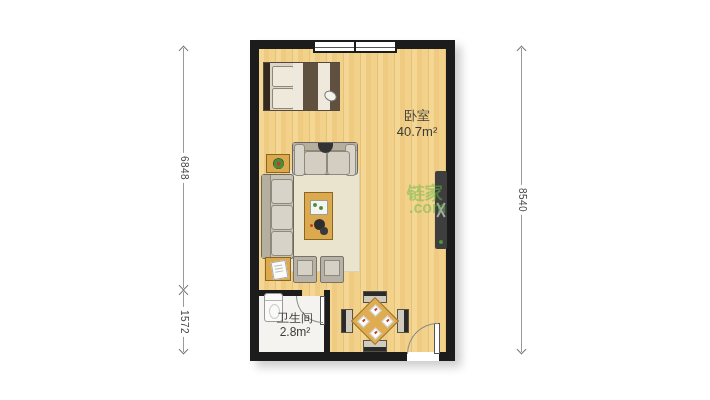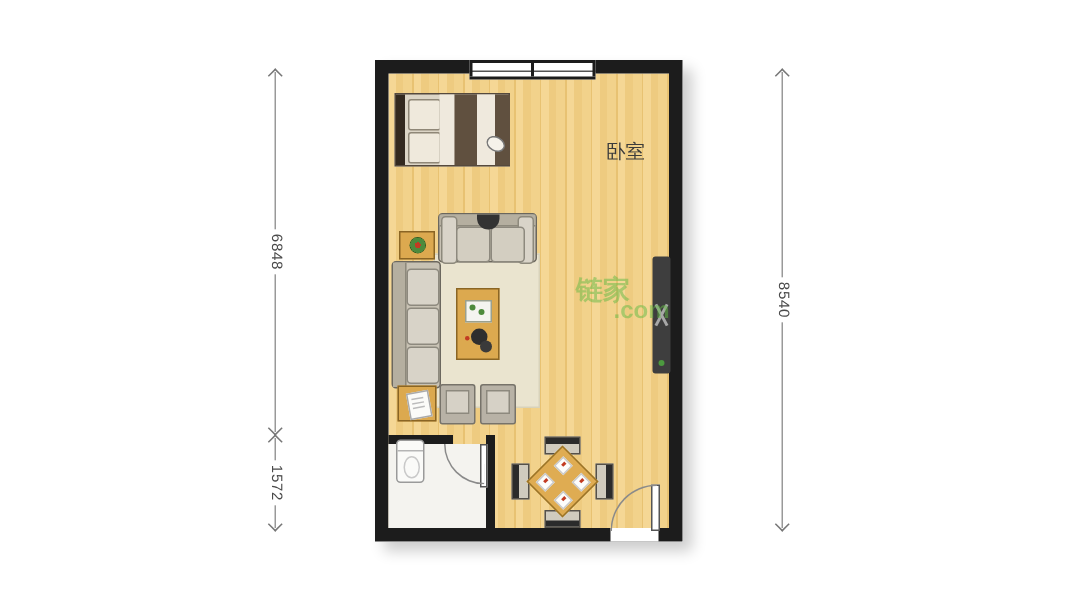--- a/index.html
+++ b/index.html
@@ -90,21 +90,21 @@
 
   
   .room-label{position:absolute;z-index:6;text-align:center;color:#3b3b3b;line-height:1.2;}
   .room-label .nm{display:block;font-size:13px;}
   .room-label .ar{display:block;font-size:13px;}
   .room-label.small .nm,.room-label.small .ar{font-size:12px;}
 
   
   .wm{position:absolute;z-index:7;font-weight:bold;color:rgba(97,186,68,0.40);pointer-events:none;}
   .wm-main{left:254px;top:176px;font-size:37px;letter-spacing:1px;}
-  .wm-cn{left:384px;top:181px;font-size:18px;color:rgba(97,186,68,0.5);}
+  .wm-cn{left:407px;top:181px;font-size:18px;color:rgba(97,186,68,0.5);}
   .wm-com{left:409px;top:199px;font-size:16px;color:rgba(97,186,68,0.5);}
 
   
   .vdim{position:absolute;width:1px;background:#999;z-index:6;}
   .vdim .label{position:absolute;left:1px;top:50%;transform:translate(-50%,-50%) rotate(90deg);
                background:#fff;font-size:10px;color:#4a4a4a;padding:0 3px;letter-spacing:0.5px;white-space:nowrap;}
   .ah{position:absolute;width:6px;height:6px;border-left:1px solid #777;border-top:1px solid #777;}
   .ah.up{top:-1px;left:-3px;transform:rotate(45deg);}
   .ah.down{bottom:-1px;left:-3px;transform:rotate(225deg);}
 </style>
@@ -212,22 +212,27 @@
   <div class="plate" style="left:383px;top:317px;">
       <i></i>
     </div>
   <div class="plate" style="left:371px;top:329px;">
       <i></i>
     </div>
   <div class="plate" style="left:359px;top:317px;">
       <i></i>
     </div>
 
-  <div class="room-label" style="left:350px;top:93px;width:86px;padding-left:24px;">
+  <div class="room-label" style="left:350px;top:108px;width:86px;padding-left:24px;">
     <span class="nm">卧室</span>
+    <span class="ar">40.7m²</span>
+  </div>
+  <div class="room-label small" style="left:262px;top:311px;width:66px;">
+    <span class="nm">卫生间</span>
+    <span class="ar">2.8m²</span>
   </div>
 
   <div class="wm wm-cn">链家</div>
   <div class="wm wm-com">.com</div>
 
   <div class="vdim" style="left:183px;top:48px;height:240px;">
     <span class="ah up"></span>
     <span class="ah down"></span>
     <span class="label">6848</span>
   </div>

